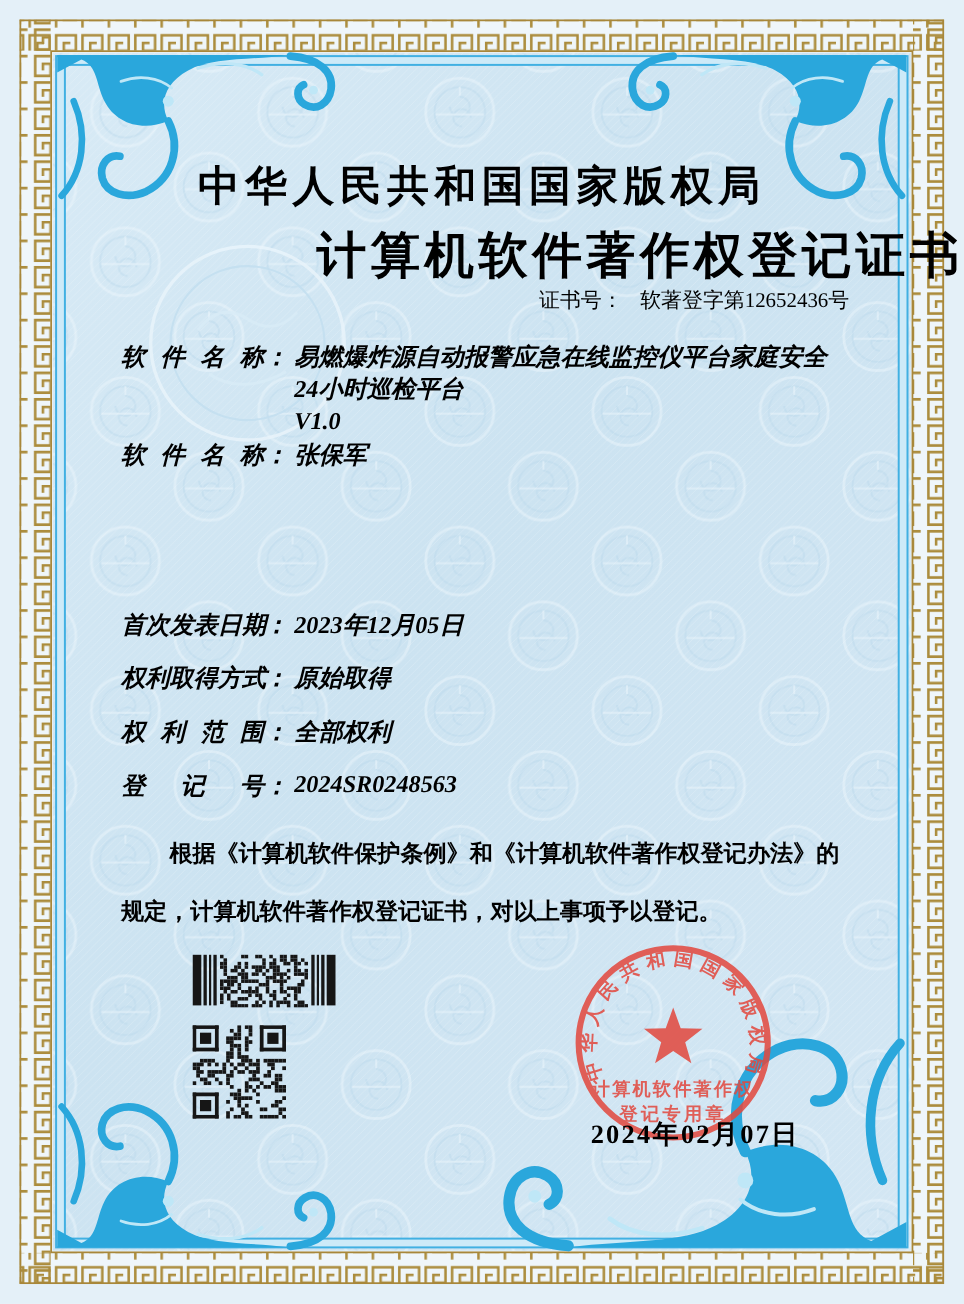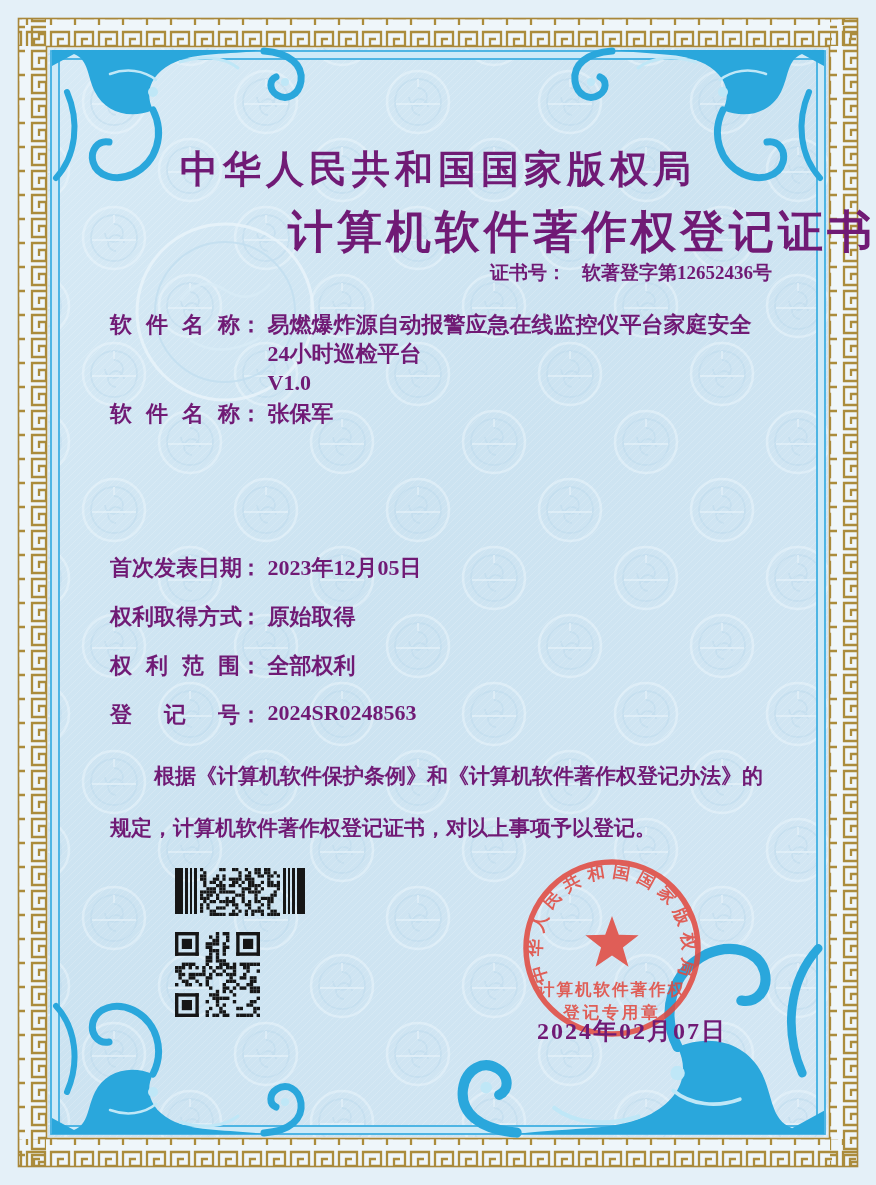--- a/index.html
+++ b/index.html
@@ -1,37 +1,37 @@
 <!DOCTYPE html>
 <html><head>
 <meta charset="utf-8">
 <style>
   html,body{margin:0;padding:0;background:#e7f1f8;}
   .page{
     position:relative;width:876px;height:1185px;overflow:hidden;
     background:#e4f0f8;
     font-family:"Liberation Serif","DejaVu Serif",serif;
-    color:#701a75;
+    color:#000000;
   }
   svg.bg{position:absolute;left:0;top:0;display:block;}
   .issuer{
     position:absolute;top:144px;left:0;width:100%;text-align:center;
     font-size:38px;font-weight:700;letter-spacing:5px;white-space:nowrap;
   }
   .cert-title{
     position:absolute;top:202px;left:0;width:100%;text-align:right;
     font-size:45px;font-weight:800;letter-spacing:4px;white-space:nowrap;
   }
   .cert-no{
     position:absolute;top:260px;right:104px;
-    font-size:19px;font-weight:700;white-space:nowrap;
+    font-size:19px;font-weight:400;white-space:nowrap;
   }
   .cert-no .num{margin-left:16px;}
   .row{
-    position:absolute;left:110px;font-size:22px;font-weight:700;white-space:nowrap;
+    position:absolute;left:110px;font-size:22px;font-weight:700;white-space:nowrap;font-style:italic;
   }
   .flabel{
     display:inline-block;width:130px;vertical-align:top;
     text-align:justify;text-align-last:justify;
   }
   .fcolon{display:inline-block;vertical-align:top;}
   .fvalue{display:inline-block;vertical-align:top;}
   .fvalue.vblock{white-space:normal;width:500px;}
   .fvalue.vblock div{line-height:29px;}
   .statement{

